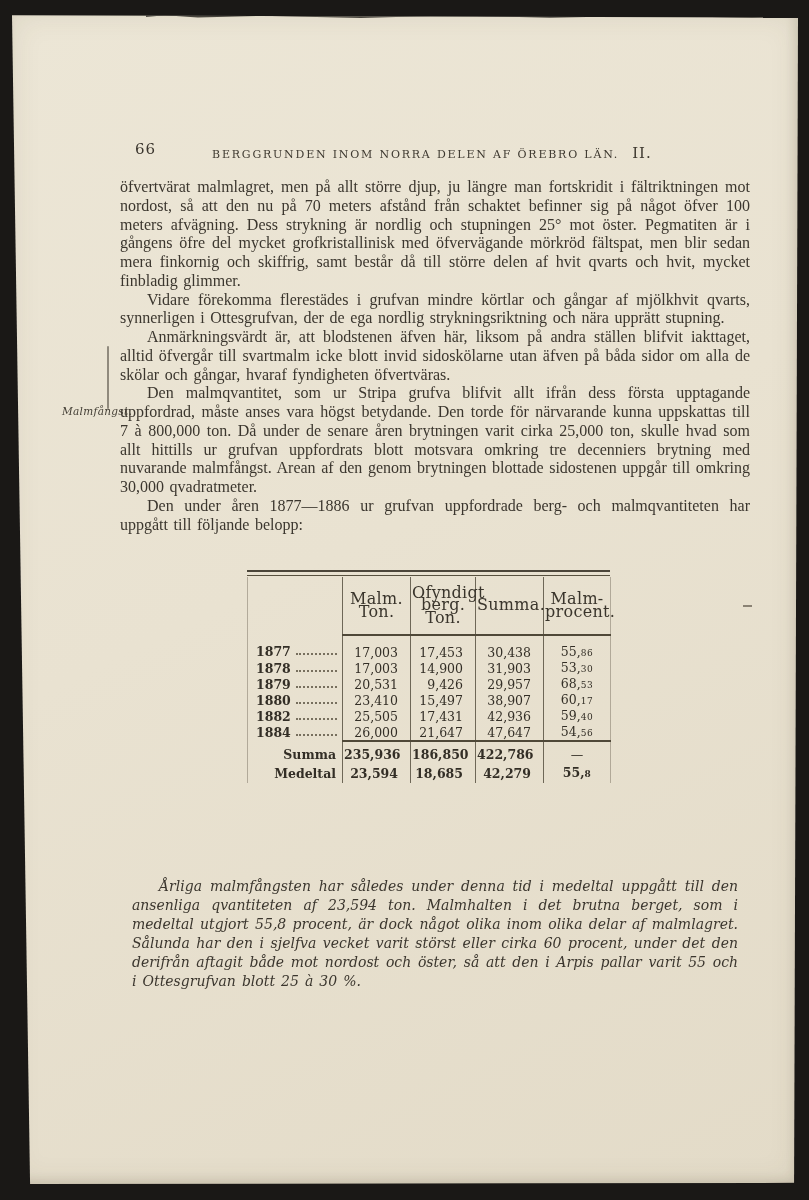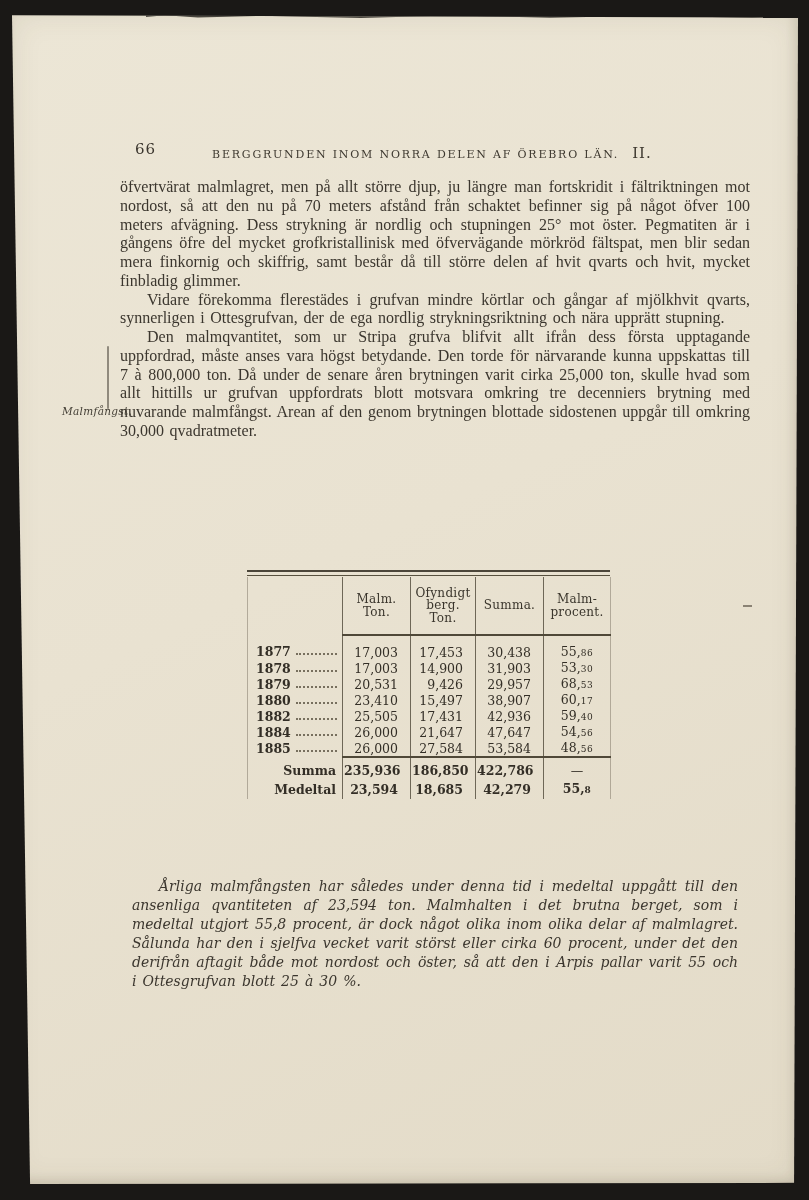--- a/index.html
+++ b/index.html
@@ -56,21 +56,21 @@
   }
   
   .ore-table-wrap { position:absolute; left:235px; top:556px; width:363px; }
   .toprule { height:3px; border-top:2px solid #4c463a; border-bottom:1px solid #58513f; margin-bottom:1px; }
   table.ore { border-collapse:collapse; table-layout:fixed; width:363px; color:#332e26; }
   table.ore th, table.ore td { border-left:1px solid #6e6757; }
   table.ore th:first-child, table.ore td:first-child { border-left:1px solid rgba(110,103,87,0.45);font-weight:bold; }
   table.ore th:last-child, table.ore td:last-child { border-right:1px solid rgba(110,103,87,0.45); }
   thead th {
     height:55px; vertical-align:middle; text-align:center;
-    font-weight:normal; font-size:12px; line-height:12.5px; letter-spacing:.3px; color:#3a352c;
+    font-weight:normal; font-size:16px; line-height:12.5px; letter-spacing:.3px; color:#3a352c;
   }
   thead th:not(:first-child) { border-bottom:2px solid #4f4838; }
   tbody.main td { height:16px; font-size:12.5px; line-height:13px; padding-top:0; padding-bottom:0; }
   tbody.main tr:first-child td { padding-top:8px; }
   tbody.main tr:last-child td:not(:first-child) { border-bottom:2px solid #4f4838; }
   td.year-cell { padding-left:8px; }
   .year-inner { display:flex; align-items:flex-end; }
   .year-inner .yr { flex:none; }
   .year-inner .leader { flex:1; height:0; border-bottom:2px dotted #776f5e; margin:0 4px 3px 5px; }
   td.num { text-align:right; padding-right:12px; }
@@ -93,21 +93,23 @@
     <span>BERGGRUNDEN INOM NORRA DELEN AF ÖREBRO LÄN.</span><span class="numeral">II.</span>
   </div>
 
   <div class="pencil-mark"></div>
   <div class="margin-note">Malmfångst.</div>
   <div class="margin-dash"></div>
 
   <div class="body-text">
     <p>öfvertvärat malmlagret, men på allt större djup, ju längre man fortskridit i fältriktningen mot nordost, så att den nu på 70 meters afstånd från schaktet befinner sig på något öfver 100 meters afvägning.  Dess strykning är nordlig och stupningen 25° mot öster.  Pegmatiten är i gångens öfre del mycket grofkristallinisk med öfvervägande mörkröd fältspat, men blir sedan mera finkornig och skiffrig, samt består då till större delen af hvit qvarts och hvit, mycket finbladig glimmer.</p>
     <p class="indented">Vidare förekomma flerestädes i grufvan mindre körtlar och gångar af mjölkhvit qvarts, synnerligen i Ottesgrufvan, der de ega nordlig strykningsriktning och nära upprätt stupning.</p>
+    <p class="indented">Anmärkningsvärdt är, att blodstenen äfven här, liksom på andra ställen blifvit iakttaget, alltid öfvergår till svartmalm icke blott invid sidoskölarne utan äfven på båda sidor om alla de skölar och gångar, hvaraf fyndigheten öfvertväras.</p>
     <p class="indented">Den malmqvantitet, som ur Stripa grufva blifvit allt ifrån dess första upptagande uppfordrad, måste anses vara högst betydande.  Den torde för närvarande kunna uppskattas till 7 à 800,000 ton.  Då under de senare åren brytningen varit cirka 25,000 ton, skulle hvad som allt hittills ur grufvan uppfordrats blott motsvara omkring tre decenniers brytning med nuvarande malmfångst.  Arean af den genom brytningen blottade sidostenen uppgår till omkring 30,000 qvadratmeter.</p>
+    <p class="indented">Den under åren 1877—1886 ur grufvan uppfordrade berg- och malmqvantiteten har uppgått till följande belopp:</p>
   </div>
 
   <div class="ore-table-wrap">
     <div class="toprule"></div>
     <table class="ore">
       <colgroup>
         <col style="width:95px">
           <col style="width:68px">
           <col style="width:65px">
           <col style="width:68px">
@@ -200,32 +202,20 @@
               <div class="year-inner">
                 <span class="yr">1884</span>
                 <span class="leader"></span>
               </div>
             </td>
             <td class="num">26,000</td>
             <td class="num">21,647</td>
             <td class="num">47,647</td>
             <td class="pct">54,<span class="dec">56</span></td>
           </tr>
-          <tr>
-            <td class="year-cell">
-              <div class="year-inner">
-                <span class="yr">1885</span>
-                <span class="leader"></span>
-              </div>
-            </td>
-            <td class="num">26,000</td>
-            <td class="num">27,584</td>
-            <td class="num">53,584</td>
-            <td class="pct">48,<span class="dec">56</span></td>
-          </tr>
         </tbody>
       <tbody class="footer">
           <tr>
             <td class="label-cell">Summa</td>
             <td class="num">235,936</td>
             <td class="num">186,850</td>
             <td class="num">422,786</td>
             <td class="pct dash">—</td>
           </tr>
           <tr>

